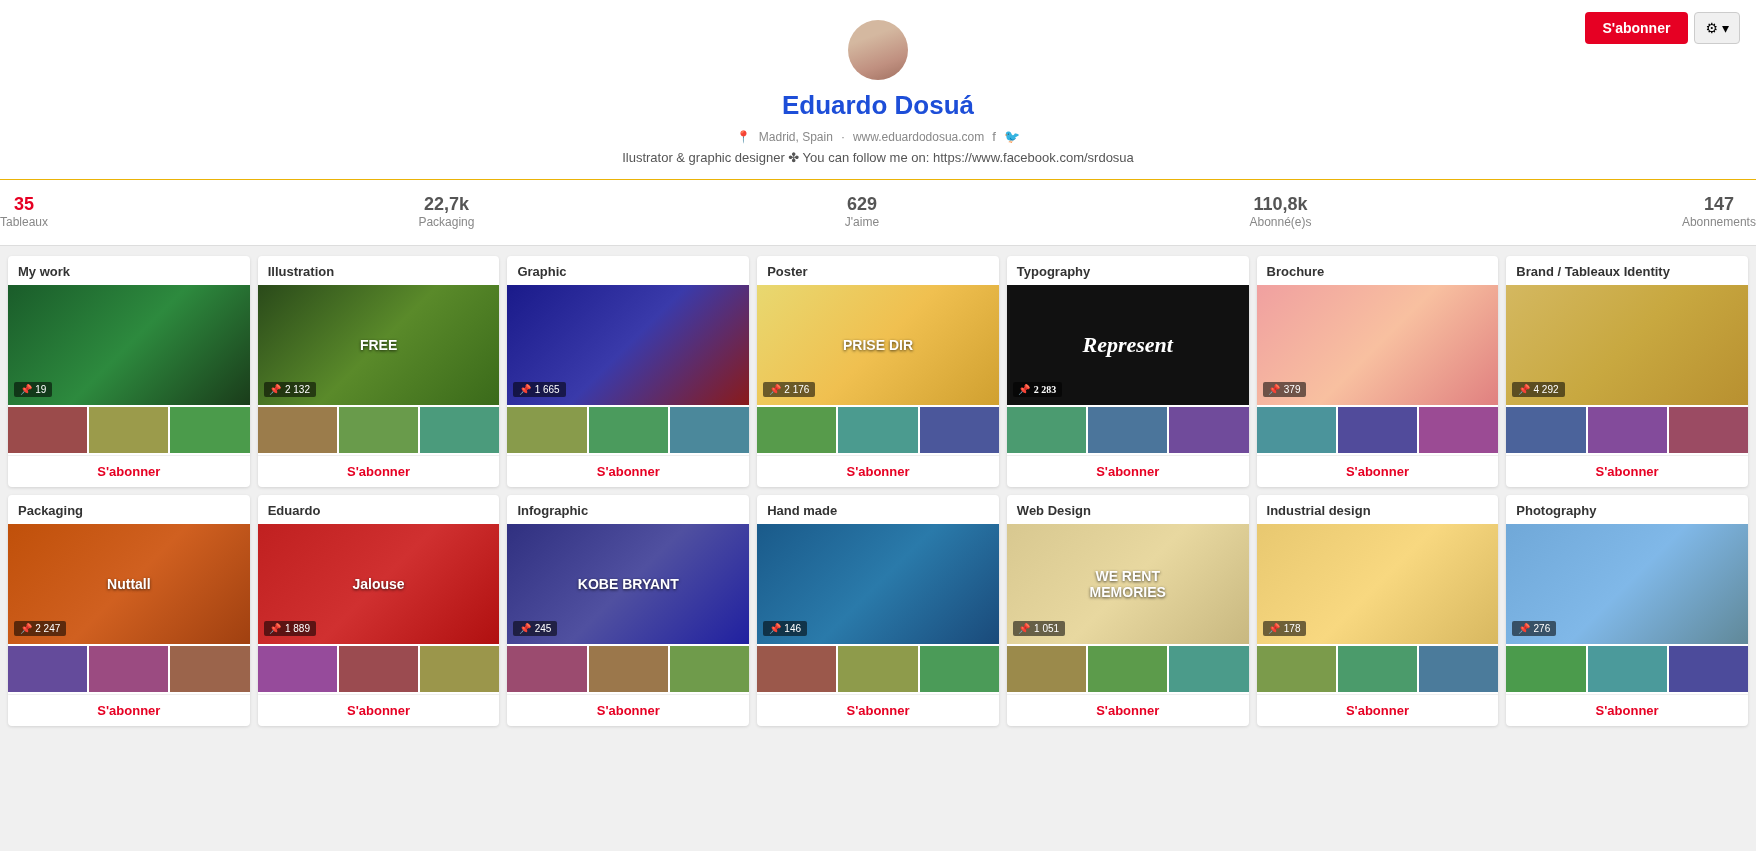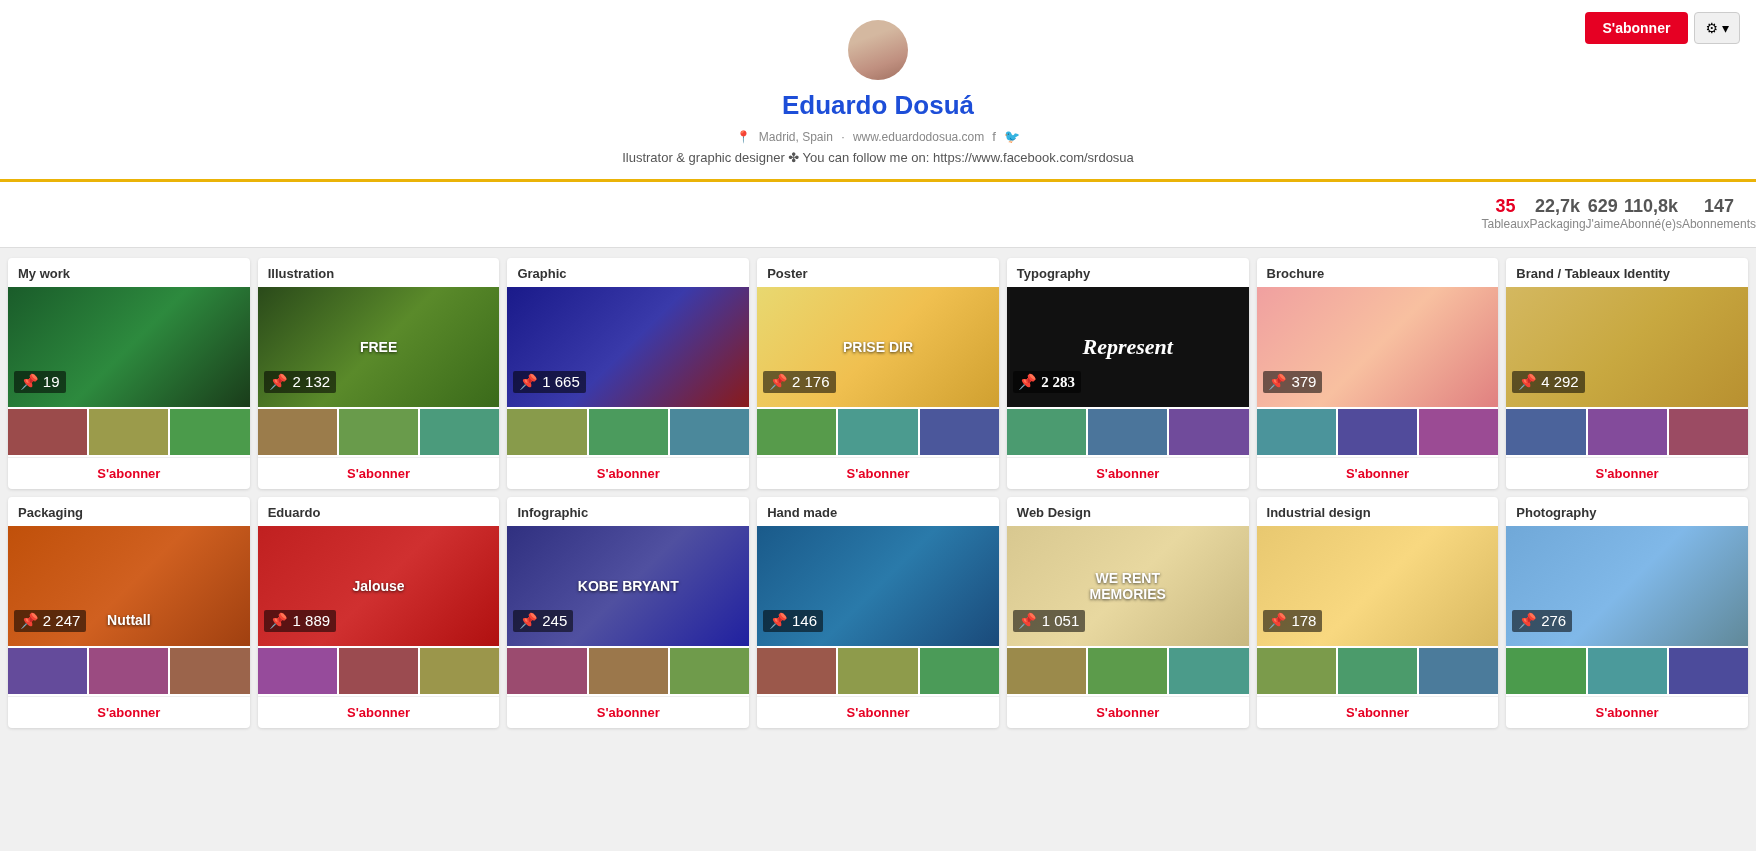--- a/index.html
+++ b/index.html
@@ -71,23 +71,23 @@
       align-items: center;
       gap: 8px;
     }
     .profile-bio {
       font-size: 13px;
       color: #555;
       margin-bottom: 14px;
     }
     .stats-row {
       display: flex;
-      justify-content: flex-end;
+      justify-content: space-between;
       padding: 14px 0 16px;
-      border-top: 3px solid #eab308;
+      border-top: 1px solid #eab308;
     }
     .stat-item { text-align: center; }
     .stat-number { font-size: 18px; font-weight: bold; color: #e60023; }
     .stat-number.dark { color: #555; }
     .stat-label { font-size: 12px; color: #888; }
 
     
     .boards-grid {
       display: grid;
       grid-template-columns: repeat(7, 1fr);
@@ -107,25 +107,25 @@
       color: #333;
     }
     .board-main-img {
       width: 100%;
       height: 120px;
       position: relative;
       overflow: hidden;
     }
     .board-main-img .pin-count {
       position: absolute;
-      bottom: 14px;
+      bottom: 8px;
       left: 6px;
       background: rgba(0,0,0,0.55);
       color: #fff;
-      font-size: 15px;
+      font-size: 10px;
       padding: 2px 6px;
       border-radius: 2px;
     }
     .board-thumbs {
       display: grid;
       grid-template-columns: 1fr 1fr 1fr;
       gap: 2px;
       margin: 2px 0;
     }
     .board-thumb {
@@ -301,21 +301,21 @@
       <div class="board-thumbs">
         <div class="board-thumb" style="background: rgb(75, 99, 155);"></div>
         <div class="board-thumb" style="background: rgb(131, 75, 155);"></div>
         <div class="board-thumb" style="background: rgb(155, 75, 99);"></div>
       </div>
       <button class="board-subscribe">S'abonner</button>
     </div>
     <div class="board-card">
       <div class="board-title">Packaging</div>
       <div class="board-main-img img-packaging">
-        <div style="position: absolute; top: 50%; left: 50%; transform: translate(-50%, -50%); font-size: 14px; font-weight: bold; color: rgb(255, 255, 255); text-align: center; text-shadow: rgba(0, 0, 0, 0.7) 0px 1px 3px; margin-top: 34px;">Nuttall</div>
+        <div style="position: absolute; top: 50%; left: 50%; transform: translate(-50%, -50%); font-size: 14px; font-weight: bold; color: rgb(255, 255, 255); text-align: center; text-shadow: rgba(0, 0, 0, 0.7) 0px 1px 3px;">Nuttall</div>
         <span class="pin-count">📌 2 247</span>
       </div>
       <div class="board-thumbs">
         <div class="board-thumb" style="background: rgb(100, 75, 155);"></div>
         <div class="board-thumb" style="background: rgb(155, 75, 129);"></div>
         <div class="board-thumb" style="background: rgb(155, 100, 75);"></div>
       </div>
       <button class="board-subscribe">S'abonner</button>
     </div>
     <div class="board-card">

